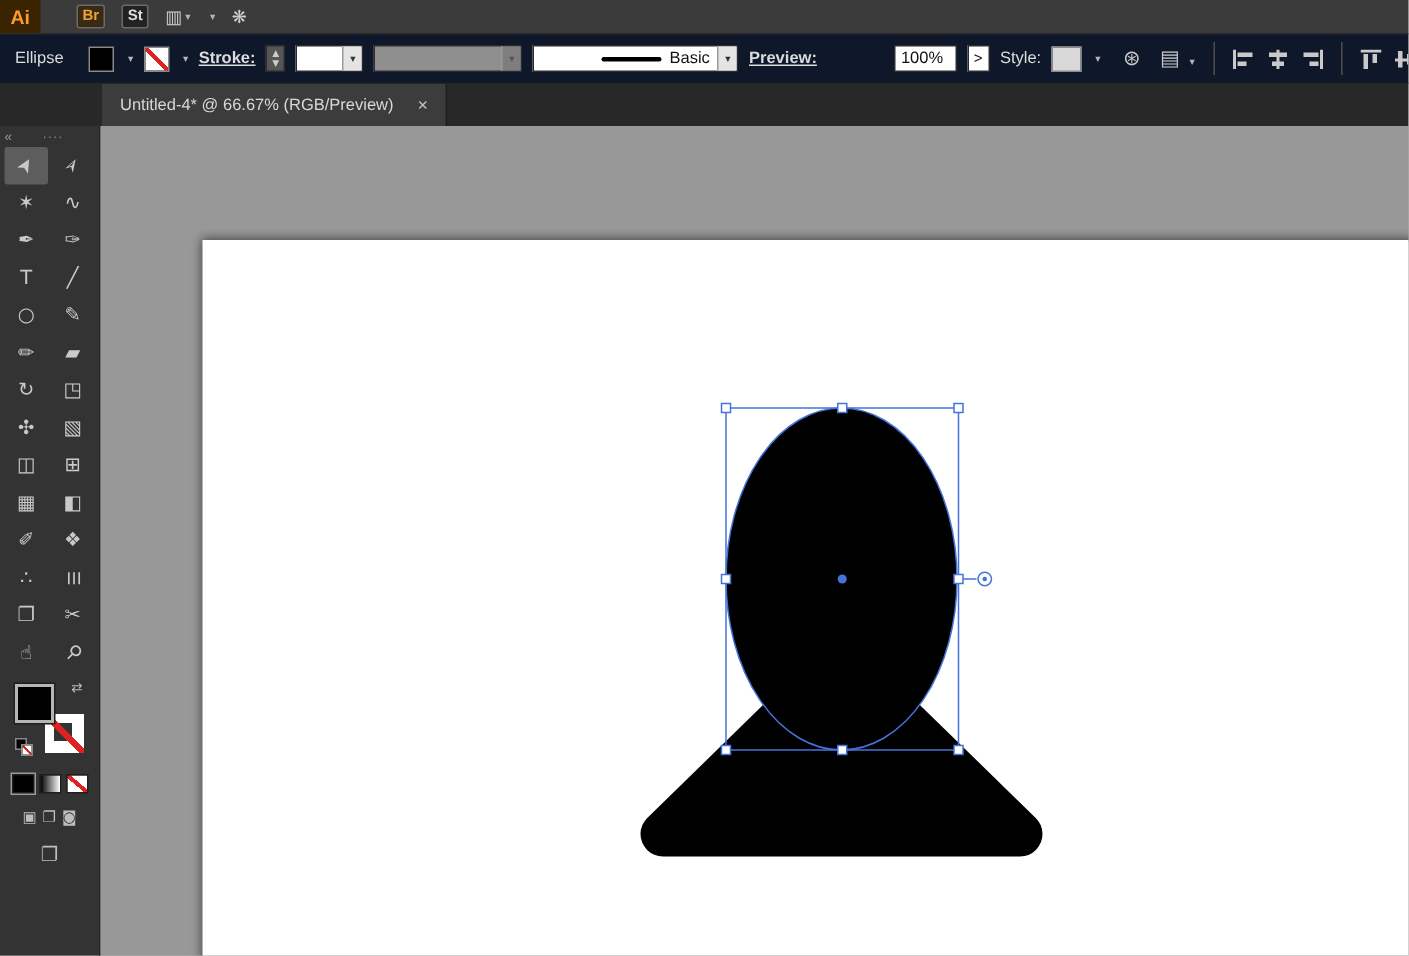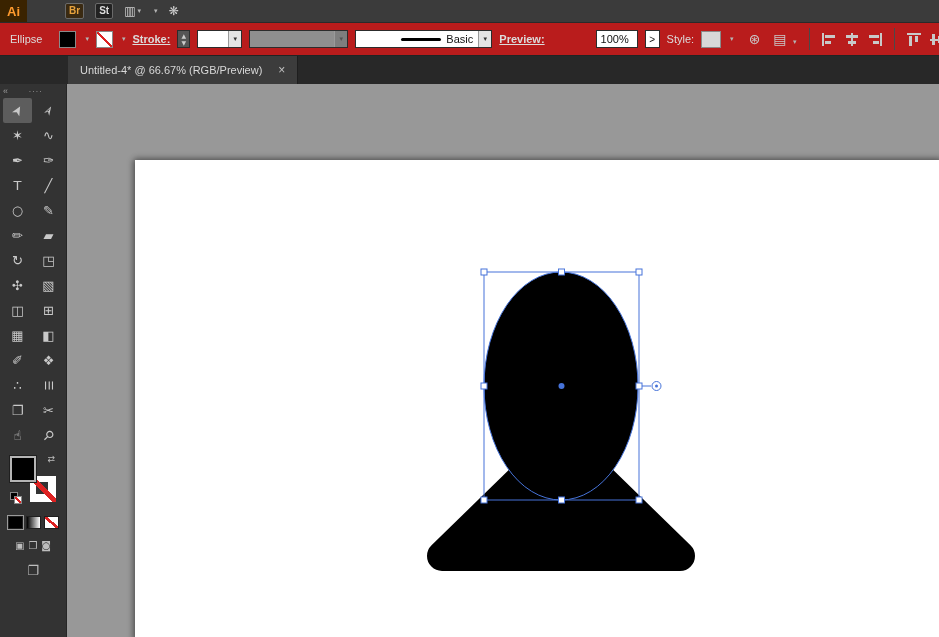--- a/index.html
+++ b/index.html
@@ -6,30 +6,30 @@
     background:#989898;font-family:"Liberation Sans",sans-serif;}
   *{box-sizing:border-box;}
 
   
   .menubar{height:22px;background:#3b3b3b;display:flex;align-items:center;
     color:#e3e3e3;font-size:12px;}
   .ai-logo{width:27px;height:22px;background:#3a2300;color:#ff9b2e;font-weight:bold;
     display:flex;align-items:center;justify-content:center;font-size:13px;flex:none;}
   .menu-items{display:flex;align-items:center;height:100%;}
   .menu-item{padding:0 9px;height:100%;display:flex;align-items:center;cursor:default;}
-  .appbar-icons{display:flex;align-items:center;margin-left:38px;gap:11px;}
+  .appbar-icons{display:flex;align-items:center;margin-left:24px;gap:11px;}
   .badge{font-size:10px;font-weight:bold;padding:1px 3px;border:1px solid #6a6a6a;
     border-radius:2px;line-height:12px;}
   .badge-br{color:#e8a33d;background:#3a2a12;}
   .badge-st{color:#dddddd;background:#222222;}
   .appbar-icon{color:#cfcfcf;font-size:12px;display:flex;align-items:center;font-family:"DejaVu Sans",sans-serif;}
   .caret{font-size:7px;color:#b5b5b5;margin-left:2px;font-family:"DejaVu Sans",sans-serif;}
 
   
-  .controlbar{height:34px;background:#b91c1c;border-top:1px solid #2a2a2a;
+  .controlbar{height:34px;background:#0f172a;border-top:1px solid #2a2a2a;
     border-bottom:1px solid #232323;display:flex;align-items:center;color:#dcdcdc;
     font-size:11px;padding:0 10px;gap:7px;overflow:hidden;}
   .ctx-label{margin-right:10px;}
   .swatch{width:17px;height:17px;border:1px solid #8a8a8a;flex:none;}
   .swatch-fill{background:#000;}
   .swatch-none{background:linear-gradient(to top right,#fff 44%,#d22 44%,#d22 56%,#fff 56%);}
   .link-label{text-decoration:underline;font-weight:bold;}
   .stepper{width:13px;height:18px;background:#555;border:1px solid #2c2c2c;display:flex;
     flex-direction:column;align-items:center;justify-content:center;color:#ccc;flex:none;}
   .stepper span{font-size:6px;line-height:7px;font-family:"DejaVu Sans",sans-serif;}

